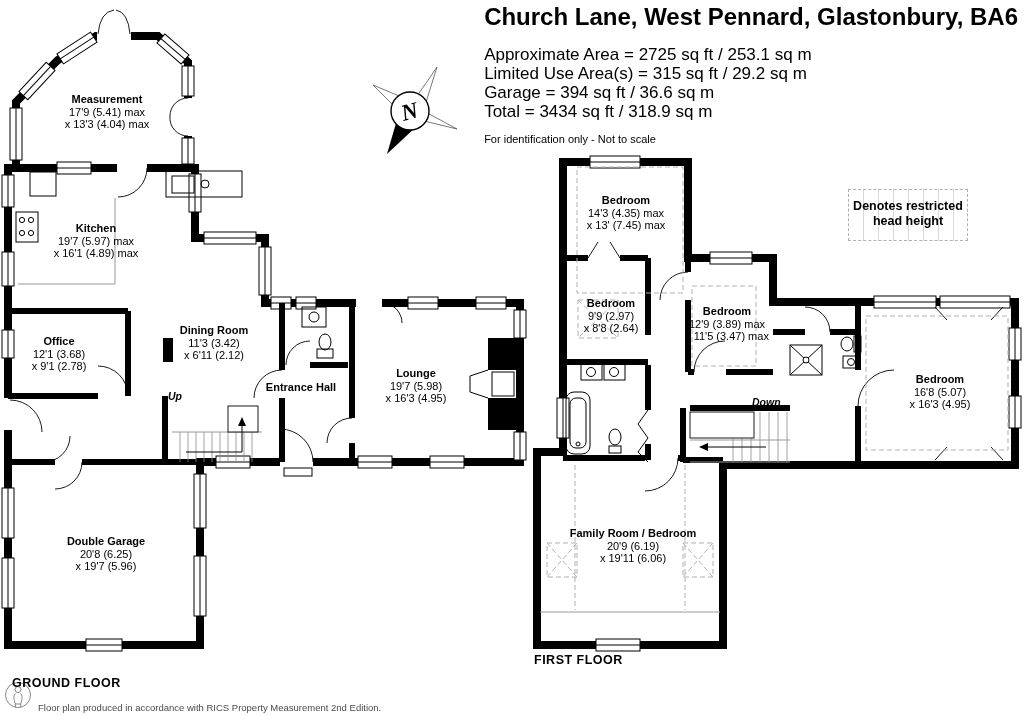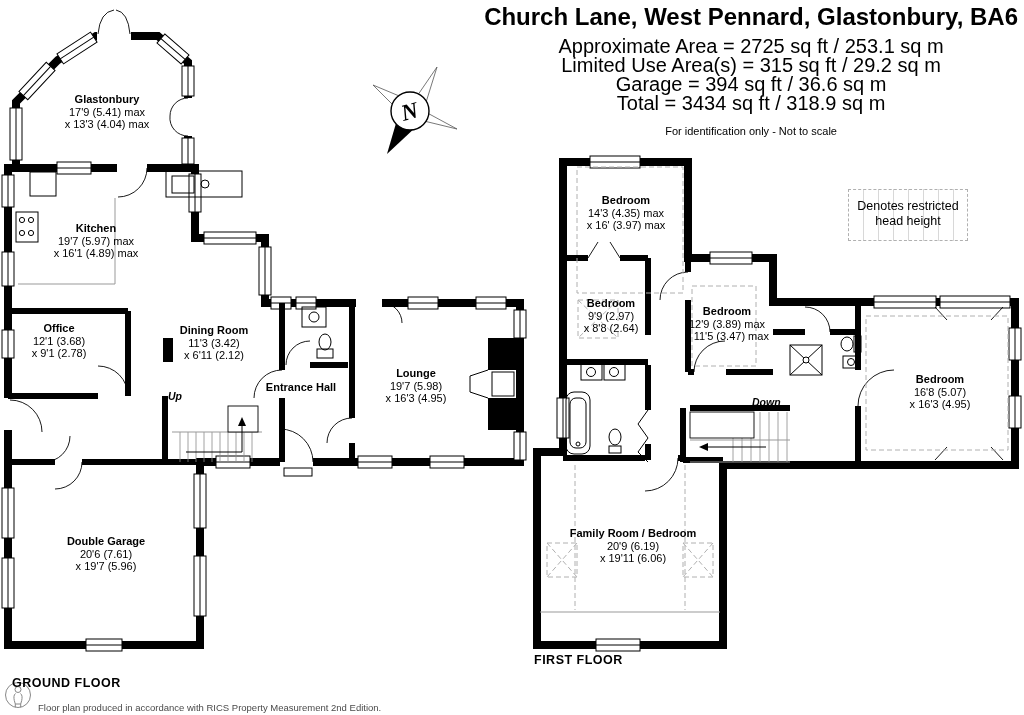--- a/index.html
+++ b/index.html
@@ -11,33 +11,33 @@
   .w6{fill:none;stroke:#000;stroke-width:6;}
   .thin{fill:none;stroke:#000;stroke-width:1;}
   .thingray{fill:none;stroke:#999;stroke-width:1;}
   .win{fill:#fff;stroke:#000;stroke-width:1;}
   .gap{fill:#fff;stroke:none;}
   .blk{fill:#000;stroke:none;}
   .arc{fill:none;stroke:#000;stroke-width:0.9;}
   .dash{fill:none;stroke:#b0b0b0;stroke-width:1;stroke-dasharray:5 3;}
   .tread{stroke:#8a8a8a;stroke-width:0.8;}
   
-  .header{position:absolute;top:3px;right:6px;text-align:center;}
+  .header{position:absolute;top:3px;right:6px;text-align:left;}
   .title{font-size:24px;font-weight:bold;letter-spacing:0px;line-height:28px;}
-  .arealines{margin-top:6px;font-size:20px;line-height:19px;}
+  .arealines{margin-top:14px;font-size:17px;line-height:19px;}
   .disclaimer{margin-top:12px;font-size:11px;}
   
   .plan-label{position:absolute;text-align:center;font-size:11px;line-height:12.5px;}
   .rname{font-weight:bold;}
   .stair-label{position:absolute;font-size:10.5px;font-weight:bold;font-style:italic;}
   .floor-label{position:absolute;font-size:12.5px;font-weight:bold;letter-spacing:0.5px;}
   
   .legend-box{position:absolute;left:848px;top:189px;width:120px;height:52px;
     border:1px dashed #b0b0b0;box-sizing:border-box;text-align:center;
-    font-size:12.5px;font-weight:normal;line-height:15px;padding-top:9px;
+    font-size:12.5px;font-weight:bold;line-height:15px;padding-top:9px;
     background:repeating-linear-gradient(90deg,transparent 0 14px,#d8d8d8 14px 15px);}
   
   .footer{position:absolute;left:38px;top:679px;font-size:9.5px;line-height:11.5px;
     color:#4a4a4a;white-space:pre-wrap;}
 </style>
 </head>
 <body>
 
 <div id="stage">
 
@@ -398,57 +398,57 @@
     <div class="arealines">
       <div>Approximate Area = 2725 sq ft / 253.1 sq m</div>
       <div>Limited Use Area(s) = 315 sq ft / 29.2 sq m</div>
       <div>Garage = 394 sq ft / 36.6 sq m</div>
       <div>Total = 3434 sq ft / 318.9 sq m</div>
     </div>
     <div class="disclaimer">For identification only - Not to scale</div>
   </div>
 
   <div class="plan-label" style="left:27px;top:93px;width:160px">
-    <div class="rname">Glastonbury</div>
+    <div class="rname">Measurement</div>
     <div>17'9 (5.41) max</div>
     <div>x 13'3 (4.04) max</div>
   </div>
   <div class="plan-label" style="left:16px;top:222px;width:160px">
     <div class="rname">Kitchen</div>
     <div>19'7 (5.97) max</div>
     <div>x 16'1 (4.89) max</div>
   </div>
-  <div class="plan-label" style="left:0px;top:322px;width:118px">
+  <div class="plan-label" style="left:0px;top:335px;width:118px">
     <div class="rname">Office</div>
     <div>12'1 (3.68)</div>
     <div>x 9'1 (2.78)</div>
   </div>
   <div class="plan-label" style="left:134px;top:324px;width:160px">
     <div class="rname">Dining Room</div>
     <div>11'3 (3.42)</div>
     <div>x 6'11 (2.12)</div>
   </div>
   <div class="plan-label" style="left:259px;top:381px;width:84px">
     <div class="rname">Entrance Hall</div>
   </div>
   <div class="plan-label" style="left:336px;top:367px;width:160px">
     <div class="rname">Lounge</div>
     <div>19'7 (5.98)</div>
     <div>x 16'3 (4.95)</div>
   </div>
   <div class="plan-label" style="left:26px;top:535px;width:160px">
     <div class="rname">Double Garage</div>
-    <div>20'6 (7.61)</div>
+    <div>20'8 (6.25)</div>
     <div>x 19'7 (5.96)</div>
   </div>
 
   <div class="plan-label" style="left:546px;top:194px;width:160px">
     <div class="rname">Bedroom</div>
     <div>14'3 (4.35) max</div>
-    <div>x 16' (3.97) max</div>
+    <div>x 13' (7.45) max</div>
   </div>
   <div class="plan-label" style="left:531px;top:297px;width:160px">
     <div class="rname">Bedroom</div>
     <div>9'9 (2.97)</div>
     <div>x 8'8 (2.64)</div>
   </div>
   <div class="plan-label" style="left:647px;top:305px;width:160px">
     <div class="rname">Bedroom</div>
     <div>12'9 (3.89) max</div>
     <div>x 11'5 (3.47) max</div>

